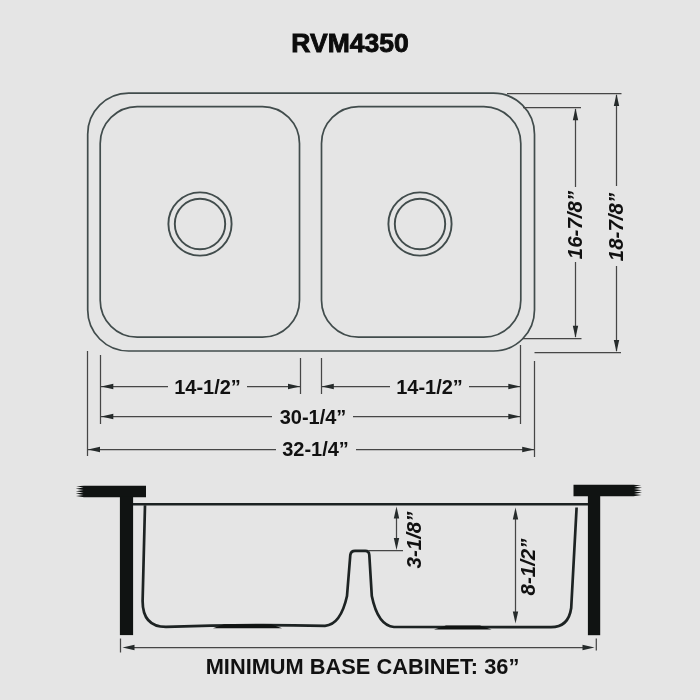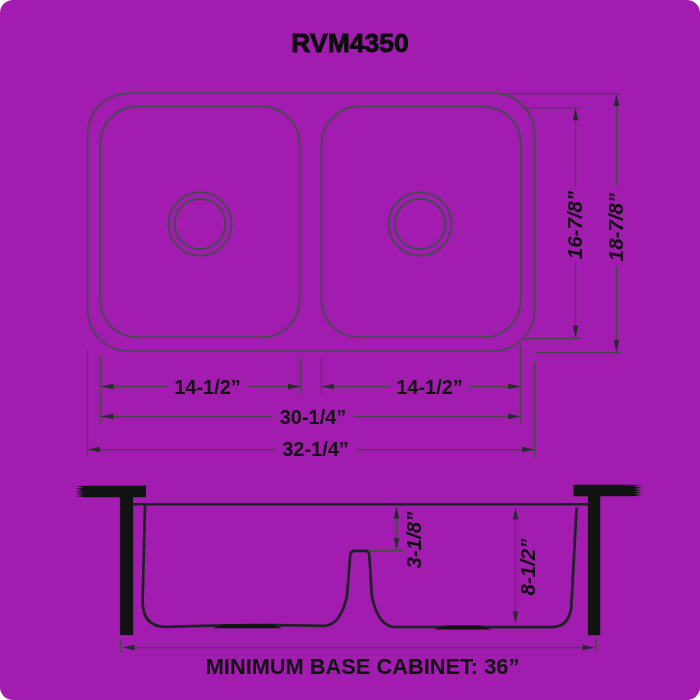--- a/index.html
+++ b/index.html
@@ -1,16 +1,16 @@
 <!DOCTYPE html>
 <html><head>
 <meta charset="utf-8">
 <style>
   html,body{margin:0;padding:0;background:#ffffff;}
-  .wrap{width:700px;height:700px;position:relative;background:#a21caf;border-radius:13px;}
+  .wrap{width:700px;height:700px;position:relative;background:#e5e5e5;}
   text{font-family:"Liberation Sans",sans-serif;}
 </style>
 </head>
 <body>
 <div class="wrap">
 <svg width="700" height="700" viewBox="0 0 700 700">
   <defs></defs>
 
   <text x="350" y="52" text-anchor="middle" font-size="26.5" font-weight="bold" fill="#0c0c0c" stroke="#0c0c0c" stroke-width="0.9">RVM4350</text>
 

